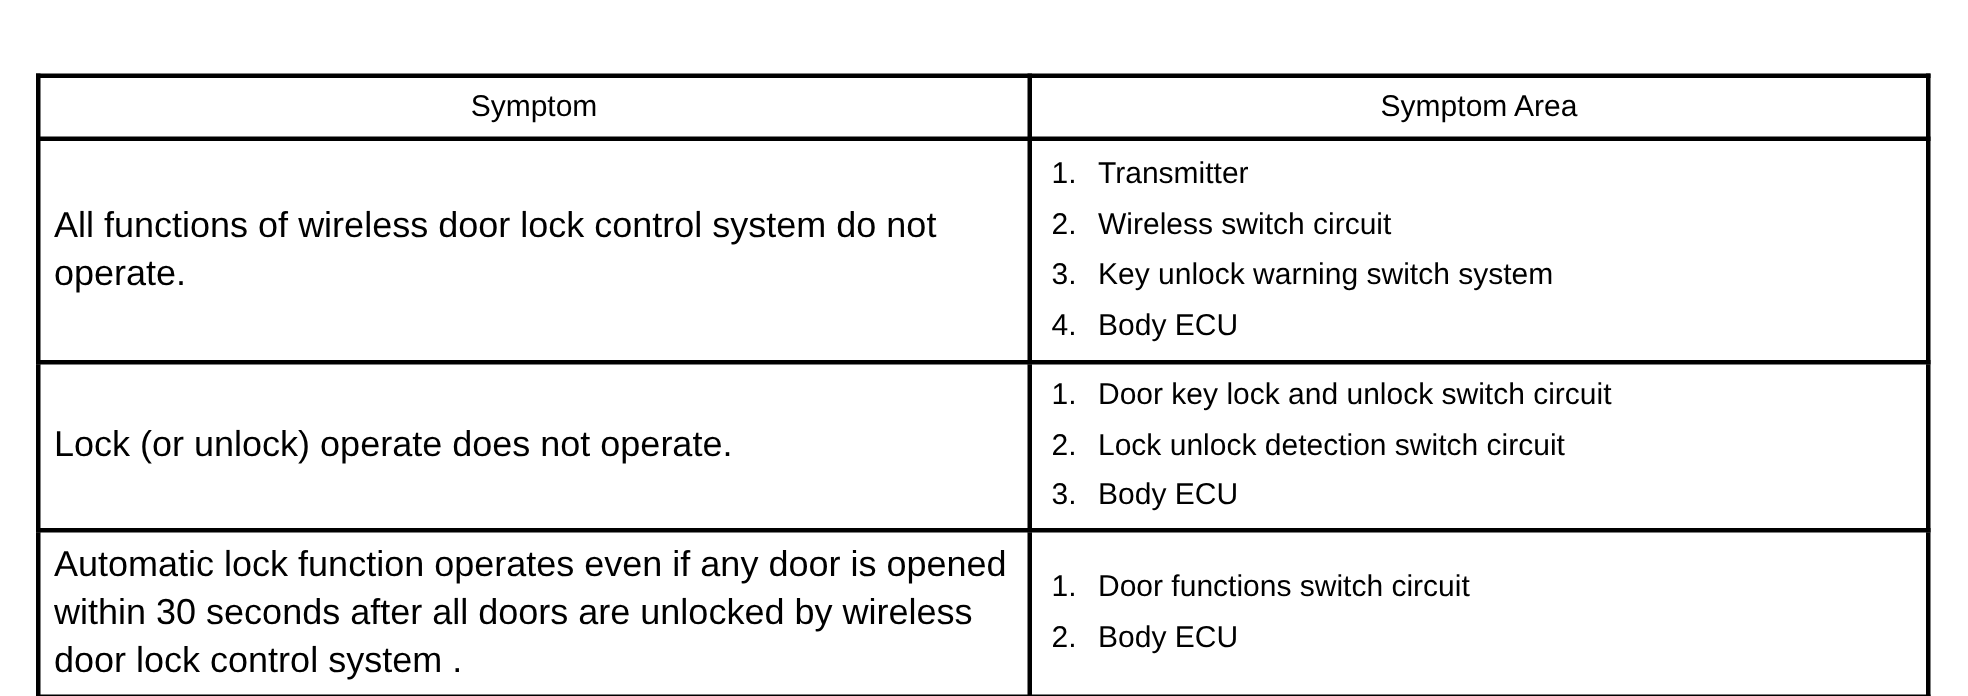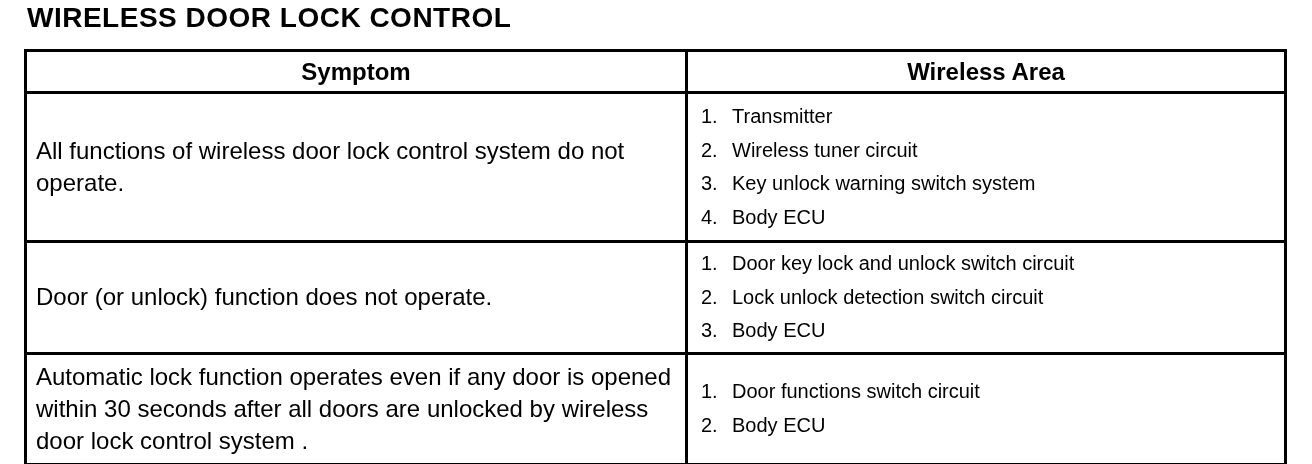--- a/index.html
+++ b/index.html
@@ -36,22 +36,22 @@
   }
   table.symptom-table th,
   table.symptom-table td {
     border: 3px solid #000000;
     background: #ffffff;
   }
   col.col-symptom { width: 661px; }
   col.col-suspect { width: 599px; }
   th.hdr {
     height: 42px;
-    font-size: 24px;
-    font-weight: bold;
+    font-size: 20px;
+    font-weight: normal;
     text-align: center;
     vertical-align: middle;
   }
   tr.row-a { height: 149px; }
   tr.row-b { height: 106px; }
   tr.row-c { height: 109px; }
   td.symptom-cell {
     vertical-align: middle;
     font-size: 24px;
     line-height: 32px;
@@ -71,61 +71,60 @@
   ul.suspect-list .num {
     flex: none;
     width: 31px;
   }
 </style>
 </head>
 <body>
 
 <div class="page">
 
-  <div class="doc-title">WIRELESS DOOR LOCK CONTROL</div>
 
   <table class="symptom-table">
     <colgroup>
       <col class="col-symptom">
       <col class="col-suspect">
     </colgroup>
     <thead>
       <tr>
         <th class="hdr">Symptom</th>
-        <th class="hdr">Wireless Area</th>
+        <th class="hdr">Symptom Area</th>
       </tr>
     </thead>
     <tbody>
 
       <tr class="row-a">
         <td class="symptom-cell">All functions of wireless door lock control system do not operate.</td>
         <td class="suspect-cell">
           <ul class="suspect-list">
             <li>
               <span class="num">1.</span>
               <span>Transmitter</span>
             </li>
             <li>
               <span class="num">2.</span>
-              <span>Wireless tuner circuit</span>
+              <span>Wireless switch circuit</span>
             </li>
             <li>
               <span class="num">3.</span>
               <span>Key unlock warning switch system</span>
             </li>
             <li>
               <span class="num">4.</span>
               <span>Body ECU</span>
             </li>
           </ul>
         </td>
       </tr>
 
       <tr class="row-b">
-        <td class="symptom-cell">Door (or unlock) function does not operate.</td>
+        <td class="symptom-cell">Lock (or unlock) operate does not operate.</td>
         <td class="suspect-cell">
           <ul class="suspect-list">
             <li>
               <span class="num">1.</span>
               <span>Door key lock and unlock switch circuit</span>
             </li>
             <li>
               <span class="num">2.</span>
               <span>Lock unlock detection switch circuit</span>
             </li>

